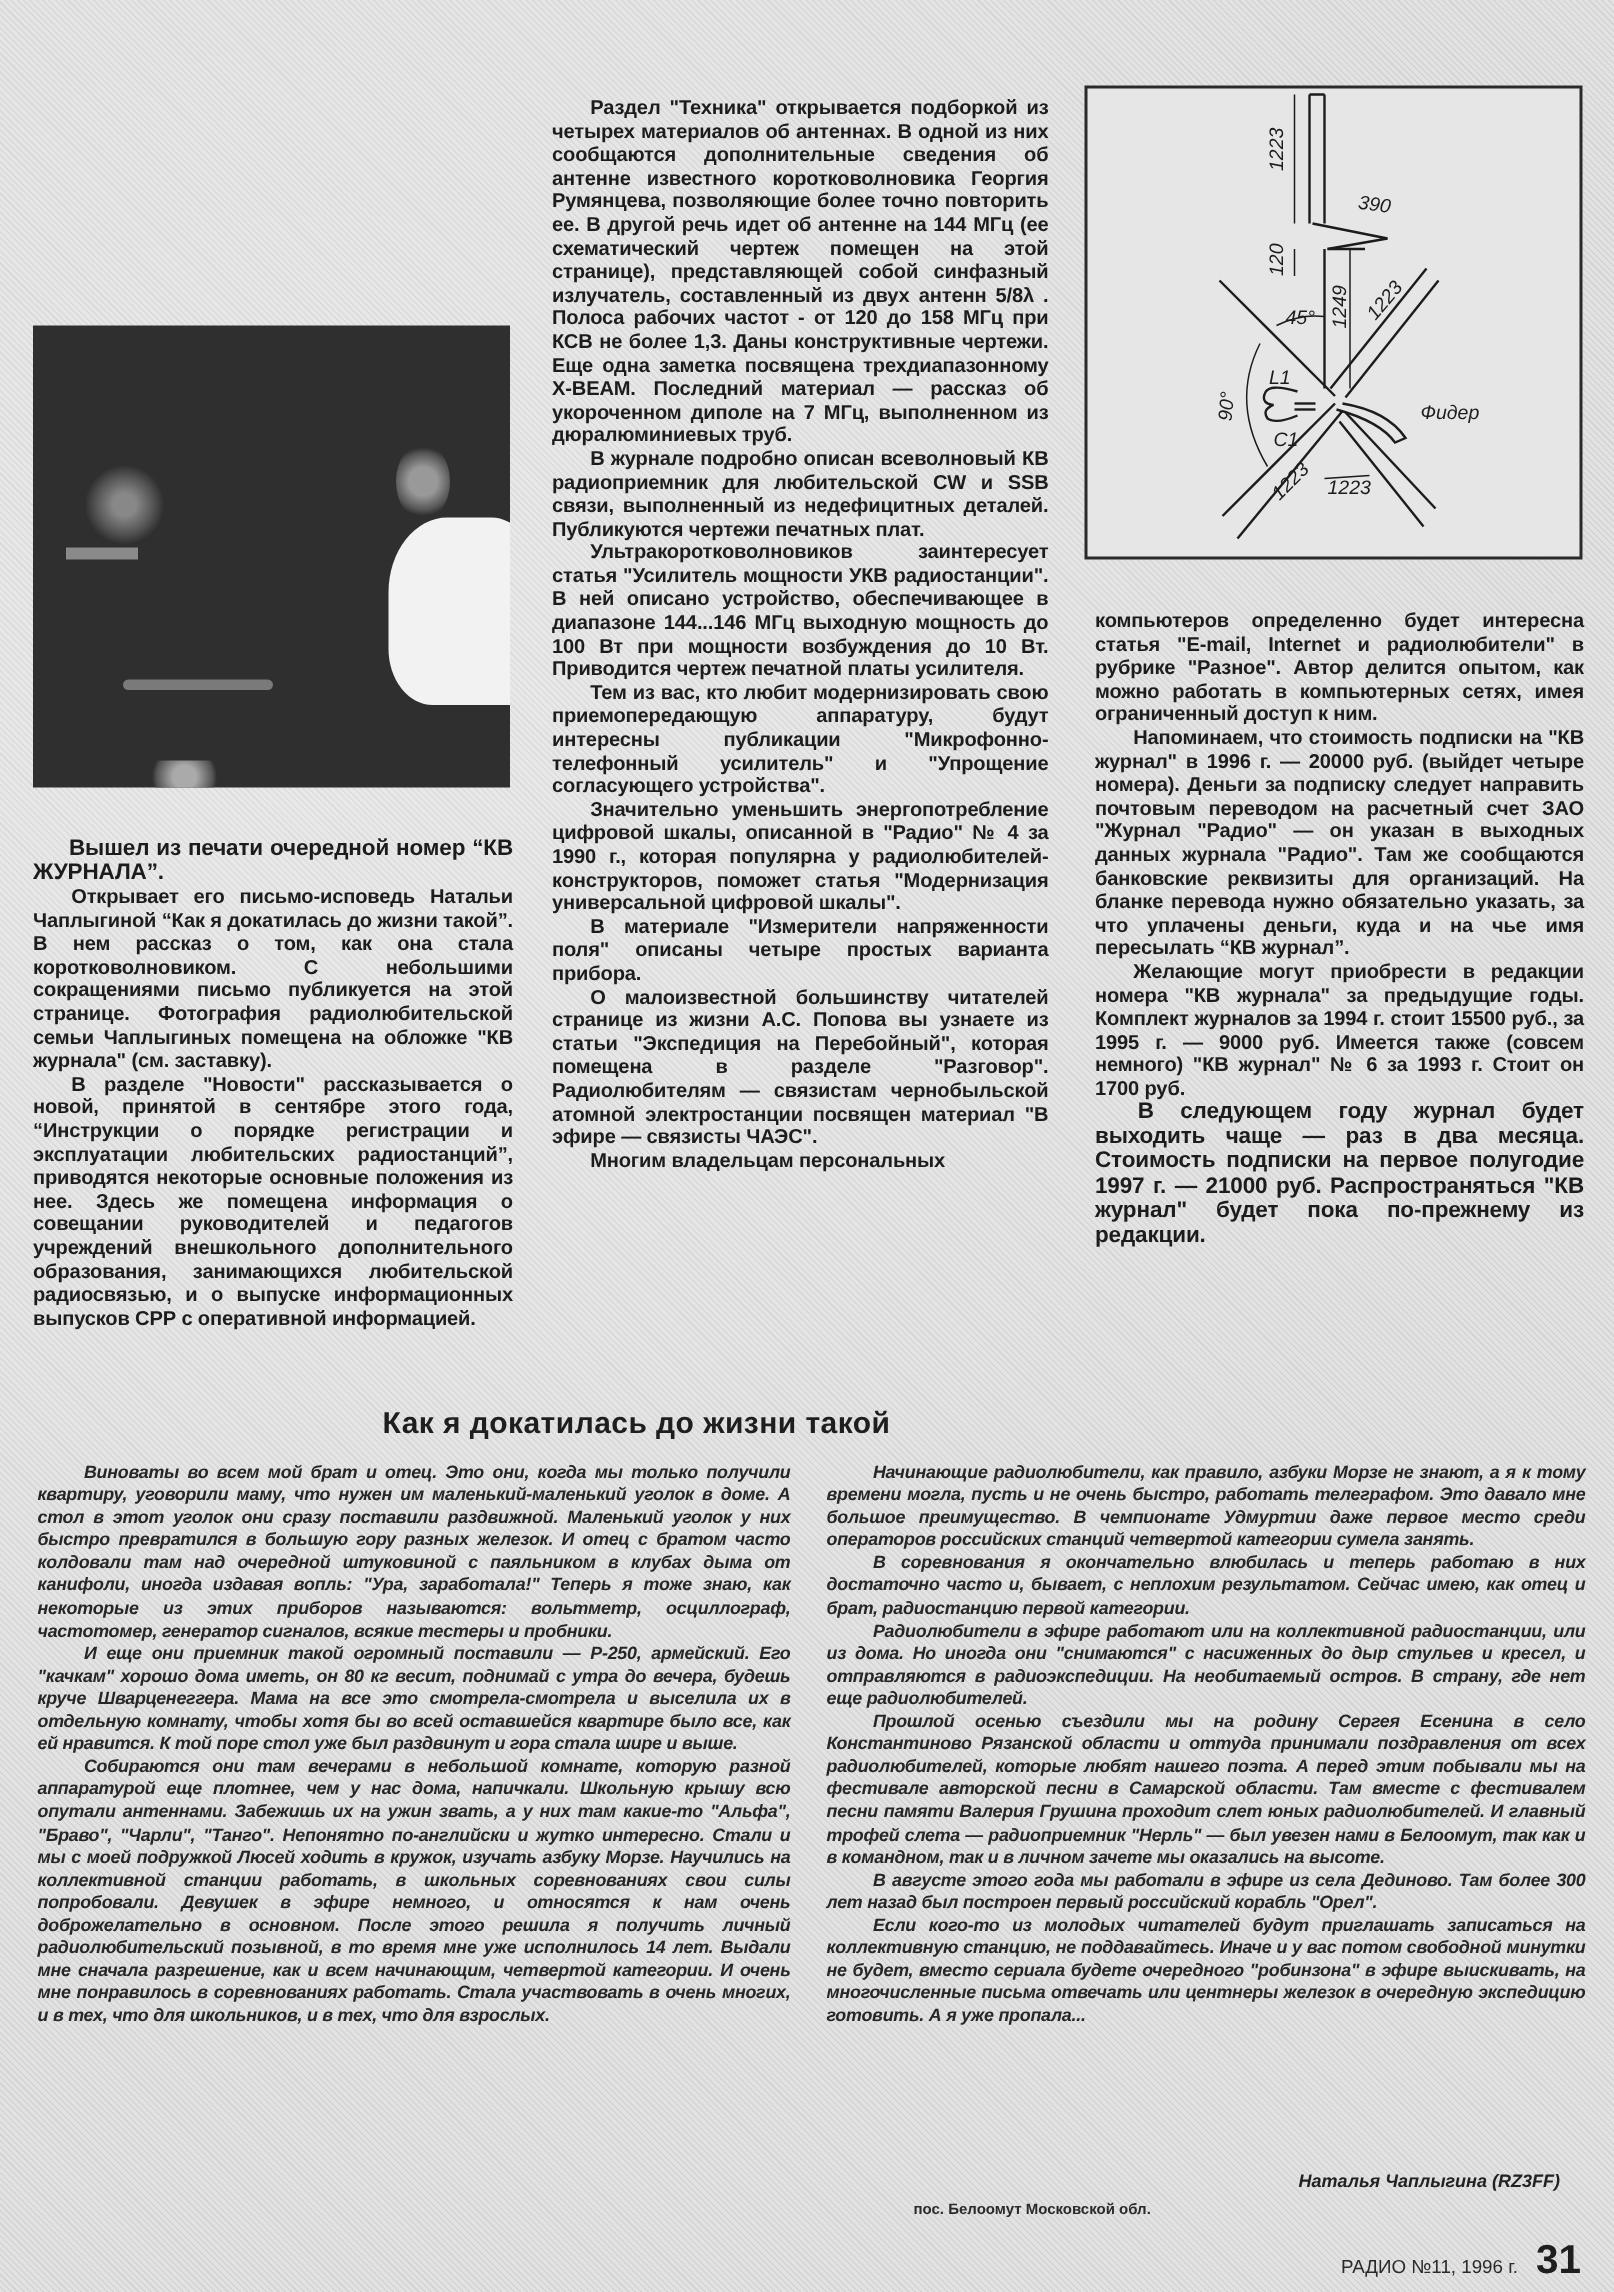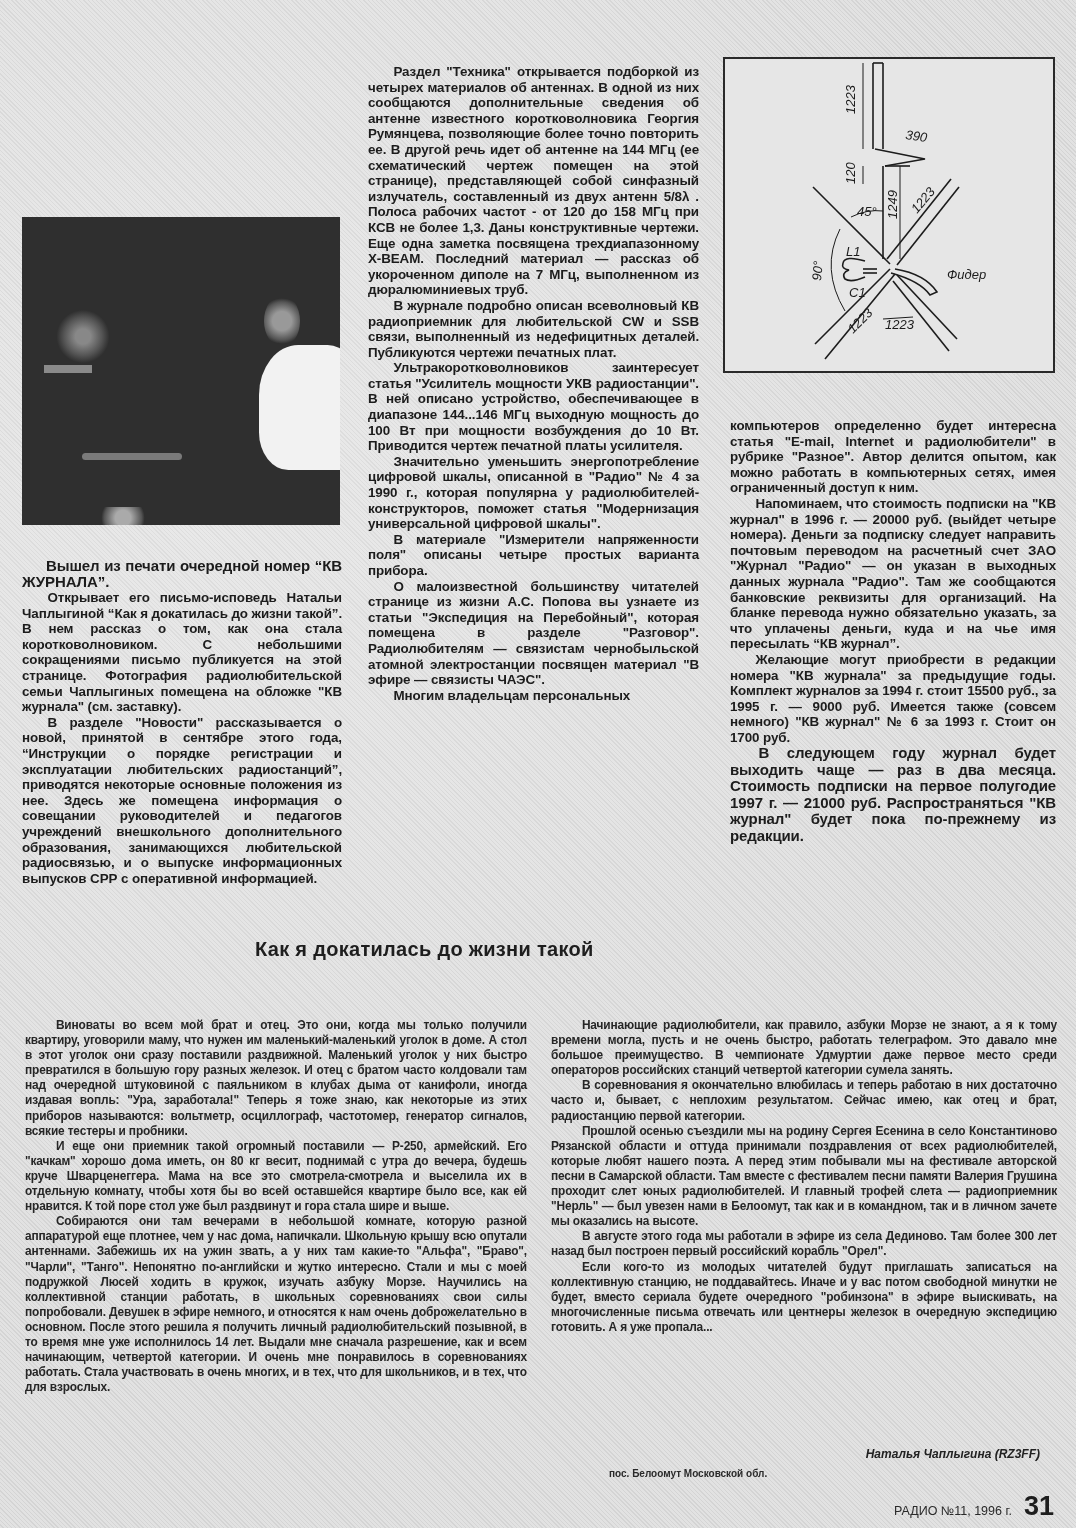--- a/index.html
+++ b/index.html
@@ -10,21 +10,21 @@
     font-family: "Liberation Sans", "DejaVu Sans", sans-serif;
   }
   .page {
     position: absolute; inset: 0;
     background:
       radial-gradient(circle at 20% 30%, rgba(255,255,255,0.25), transparent 60%),
       repeating-linear-gradient(45deg, #e2e2e2 0 2px, #d4d4d4 2px 3px);
   }
   .col { position: absolute; font-size: 13.4px; line-height: 15.6px; text-align: justify; font-weight: 600; letter-spacing: -0.1px; }
   .col p { margin: 0; text-indent: 1.9em; }
-  .col p.noind { text-indent: 0; margin-top: 12px; }
+  .col p.noind { text-indent: 0; }
   .bold-lead { font-weight: 900; font-size: 15px; line-height: 16px; text-indent: 1.6em !important; }
   .bold-end { font-weight: 900; font-size: 15px; line-height: 16.4px; }
 
   
   .masthead { position: absolute; left: 140px; top: 75px; width: 200px; height: 135px; }
   .issue { position: absolute; left: 2px; top: 2px; font-family: "Liberation Sans Narrow","Liberation Sans", sans-serif; font-weight: 900; font-size: 27px; transform: scaleX(0.72); transform-origin: left top; color: #2a2a2a; letter-spacing: -1px; }
   .kb { position: absolute; left: 58px; top: -12px; font-weight: 900; font-size: 118px; line-height: 118px; color: #2e2e2e; transform: scaleX(0.7); transform-origin: left top; letter-spacing: -6px; }
   .mast-rule1 { position: absolute; left: 60px; top: 66px; width: 140px; height: 2px; background: #2e2e2e; top: 127px; }
   .journal-word { position: absolute; left: 62px; top: 132px; font-size: 15px; font-weight: 900; letter-spacing: 2px; color: #2a2a2a; }
   .mast-rule2 { position: absolute; left: 60px; top: 152px; width: 140px; height: 2px; background: #2e2e2e; }
@@ -40,21 +40,21 @@
 
   
   .diagram { position: absolute; left: 723px; top: 57px; width: 328px; height: 312px; border: 2px solid #2a2a2a; background: #e6e6e6; }
   .diagram svg { position: absolute; left: 0; top: 0; width: 100%; height: 100%; }
   .diagram text { font-family: "Liberation Sans", sans-serif; font-style: italic; font-size: 13px; fill: #1c1c1c; }
 
   
   .headline { position: absolute; left: 0; width: 1076px; top: 938px; font-size: 20px; font-weight: 900; letter-spacing: 0.3px; color: #1e1e1e; }
   .headline span { padding-left: 255px; }
 
-  .letter { position: absolute; font-size: 11.9px; line-height: 15.1px; text-align: justify; font-weight: 600; color: #262626; letter-spacing: -0.15px; margin-top: 44px; }
+  .letter { position: absolute; font-style: italic; font-size: 11.9px; line-height: 15.1px; text-align: justify; font-weight: 600; color: #262626; letter-spacing: -0.15px; }
   .letter p { margin: 0; text-indent: 2.6em; }
   .signature { position: absolute; right: 36px; top: 1447px; font-style: italic; font-weight: 900; font-size: 12px; color: #222; }
   .place { position: absolute; left: 609px; top: 1468px; font-weight: 600; font-size: 10px; color: #2a2a2a; }
   .footer { position: absolute; right: 22px; top: 1491px; display: flex; align-items: baseline; gap: 12px; }
   .footer .mag { font-size: 12.5px; font-weight: 500; color: #2a2a2a; }
   .footer .num { font-size: 27px; font-weight: 900; color: #1e1e1e; }
 </style>
 </head>
 <body>
 
@@ -73,20 +73,21 @@
   <div class="col" style="left:22px; top:558px; width:320px;">
     <p class="bold-lead">Вышел из печати очередной номер “КВ ЖУРНАЛА”.</p>
     <p>Открывает его письмо-исповедь Натальи Чаплыгиной “Как я докатилась до жизни такой”. В нем рассказ о том, как она стала коротковолновиком. С небольшими сокращениями письмо публикуется на этой странице. Фотография радиолюбительской семьи Чаплыгиных помещена на обложке "КВ журнала" (см. заставку).</p>
     <p>В разделе "Новости" рассказывается о новой, принятой в сентябре этого года, “Инструкции о порядке регистрации и эксплуатации любительских радиостанций”, приводятся некоторые основные положения из нее. Здесь же помещена информация о совещании руководителей и педагогов учреждений внешкольного дополнительного образования, занимающихся любительской радиосвязью, и о выпуске информационных выпусков СРР с оперативной информацией.</p>
   </div>
 
   <div class="col" style="left:368px; top:64px; width:331px;">
     <p>Раздел "Техника" открывается подборкой из четырех материалов об антеннах. В одной из них сообщаются дополнительные сведения об антенне известного коротковолновика Георгия Румянцева, позволяющие более точно повторить ее. В другой речь идет об антенне на 144 МГц (ее схематический чертеж помещен на этой странице), представляющей собой синфазный излучатель, составленный из двух антенн 5/8λ . Полоса рабочих частот - от 120 до 158 МГц при КСВ не более 1,3. Даны конструктивные чертежи. Еще одна заметка посвящена трехдиапазонному X-BEAM. Последний материал — рассказ об укороченном диполе на 7 МГц, выполненном из дюралюминиевых труб.</p>
     <p>В журнале подробно описан всеволновый КВ радиоприемник для любительской CW и SSB связи, выполненный из недефицитных деталей. Публикуются чертежи печатных плат.</p>
     <p>Ультракоротковолновиков заинтересует статья "Усилитель мощности УКВ радиостанции". В ней описано устройство, обеспечивающее в диапазоне 144...146 МГц выходную мощность до 100 Вт при мощности возбуждения до 10 Вт. Приводится чертеж печатной платы усилителя.</p>
+    <p>Тем из вас, кто любит модернизировать свою приемопередающую аппаратуру, будут интересны публикации "Микрофонно-телефонный усилитель" и "Упрощение согласующего устройства".</p>
     <p>Значительно уменьшить энергопотребление цифровой шкалы, описанной в "Радио" № 4 за 1990 г., которая популярна у радиолюбителей-конструкторов, поможет статья "Модернизация универсальной цифровой шкалы".</p>
     <p>В материале "Измерители напряженности поля" описаны четыре простых варианта прибора.</p>
     <p>О малоизвестной большинству читателей странице из жизни А.С. Попова вы узнаете из статьи "Экспедиция на Перебойный", которая помещена в разделе "Разговор". Радиолюбителям — связистам чернобыльской атомной электростанции посвящен материал "В эфире — связисты ЧАЭС".</p>
     <p>Многим владельцам персональных</p>
   </div>
 
   <div class="diagram">
     <svg viewBox="0 0 328 312">
       <g stroke="#1c1c1c" stroke-width="1.6" fill="none">
 
@@ -148,20 +149,21 @@
 
   <div class="letter" style="left:25px; top:974px; width:502px;">
     <p>Виноваты во всем мой брат и отец. Это они, когда мы только получили квартиру, уговорили маму, что нужен им маленький-маленький уголок в доме. А стол в этот уголок они сразу поставили раздвижной. Маленький уголок у них быстро превратился в большую гору разных железок. И отец с братом часто колдовали там над очередной штуковиной с паяльником в клубах дыма от канифоли, иногда издавая вопль: "Ура, заработала!" Теперь я тоже знаю, как некоторые из этих приборов называются: вольтметр, осциллограф, частотомер, генератор сигналов, всякие тестеры и пробники.</p>
     <p>И еще они приемник такой огромный поставили — Р-250, армейский. Его "качкам" хорошо дома иметь, он 80 кг весит, поднимай с утра до вечера, будешь круче Шварценеггера. Мама на все это смотрела-смотрела и выселила их в отдельную комнату, чтобы хотя бы во всей оставшейся квартире было все, как ей нравится. К той поре стол уже был раздвинут и гора стала шире и выше.</p>
     <p>Собираются они там вечерами в небольшой комнате, которую разной аппаратурой еще плотнее, чем у нас дома, напичкали. Школьную крышу всю опутали антеннами. Забежишь их на ужин звать, а у них там какие-то "Альфа", "Браво", "Чарли", "Танго". Непонятно по-английски и жутко интересно. Стали и мы с моей подружкой Люсей ходить в кружок, изучать азбуку Морзе. Научились на коллективной станции работать, в школьных соревнованиях свои силы попробовали. Девушек в эфире немного, и относятся к нам очень доброжелательно в основном. После этого решила я получить личный радиолюбительский позывной, в то время мне уже исполнилось 14 лет. Выдали мне сначала разрешение, как и всем начинающим, четвертой категории. И очень мне понравилось в соревнованиях работать. Стала участвовать в очень многих, и в тех, что для школьников, и в тех, что для взрослых.</p>
   </div>
 
   <div class="letter" style="left:551px; top:974px; width:506px;">
     <p>Начинающие радиолюбители, как правило, азбуки Морзе не знают, а я к тому времени могла, пусть и не очень быстро, работать телеграфом. Это давало мне большое преимущество. В чемпионате Удмуртии даже первое место среди операторов российских станций четвертой категории сумела занять.</p>
     <p>В соревнования я окончательно влюбилась и теперь работаю в них достаточно часто и, бывает, с неплохим результатом. Сейчас имею, как отец и брат, радиостанцию первой категории.</p>
+    <p>Радиолюбители в эфире работают или на коллективной радиостанции, или из дома. Но иногда они "снимаются" с насиженных до дыр стульев и кресел, и отправляются в радиоэкспедиции. На необитаемый остров. В страну, где нет еще радиолюбителей.</p>
     <p>Прошлой осенью съездили мы на родину Сергея Есенина в село Константиново Рязанской области и оттуда принимали поздравления от всех радиолюбителей, которые любят нашего поэта. А перед этим побывали мы на фестивале авторской песни в Самарской области. Там вместе с фестивалем песни памяти Валерия Грушина проходит слет юных радиолюбителей. И главный трофей слета — радиоприемник "Нерль" — был увезен нами в Белоомут, так как и в командном, так и в личном зачете мы оказались на высоте.</p>
     <p>В августе этого года мы работали в эфире из села Дединово. Там более 300 лет назад был построен первый российский корабль "Орел".</p>
     <p>Если кого-то из молодых читателей будут приглашать записаться на коллективную станцию, не поддавайтесь. Иначе и у вас потом свободной минутки не будет, вместо сериала будете очередного "робинзона" в эфире выискивать, на многочисленные письма отвечать или центнеры железок в очередную экспедицию готовить. А я уже пропала...</p>
   </div>
 
   <div class="signature">Наталья Чаплыгина (RZ3FF)</div>
   <div class="place">пос. Белоомут Московской обл.</div>
 
   <div class="footer">
     <span class="mag">РАДИО №11, 1996 г.</span>

